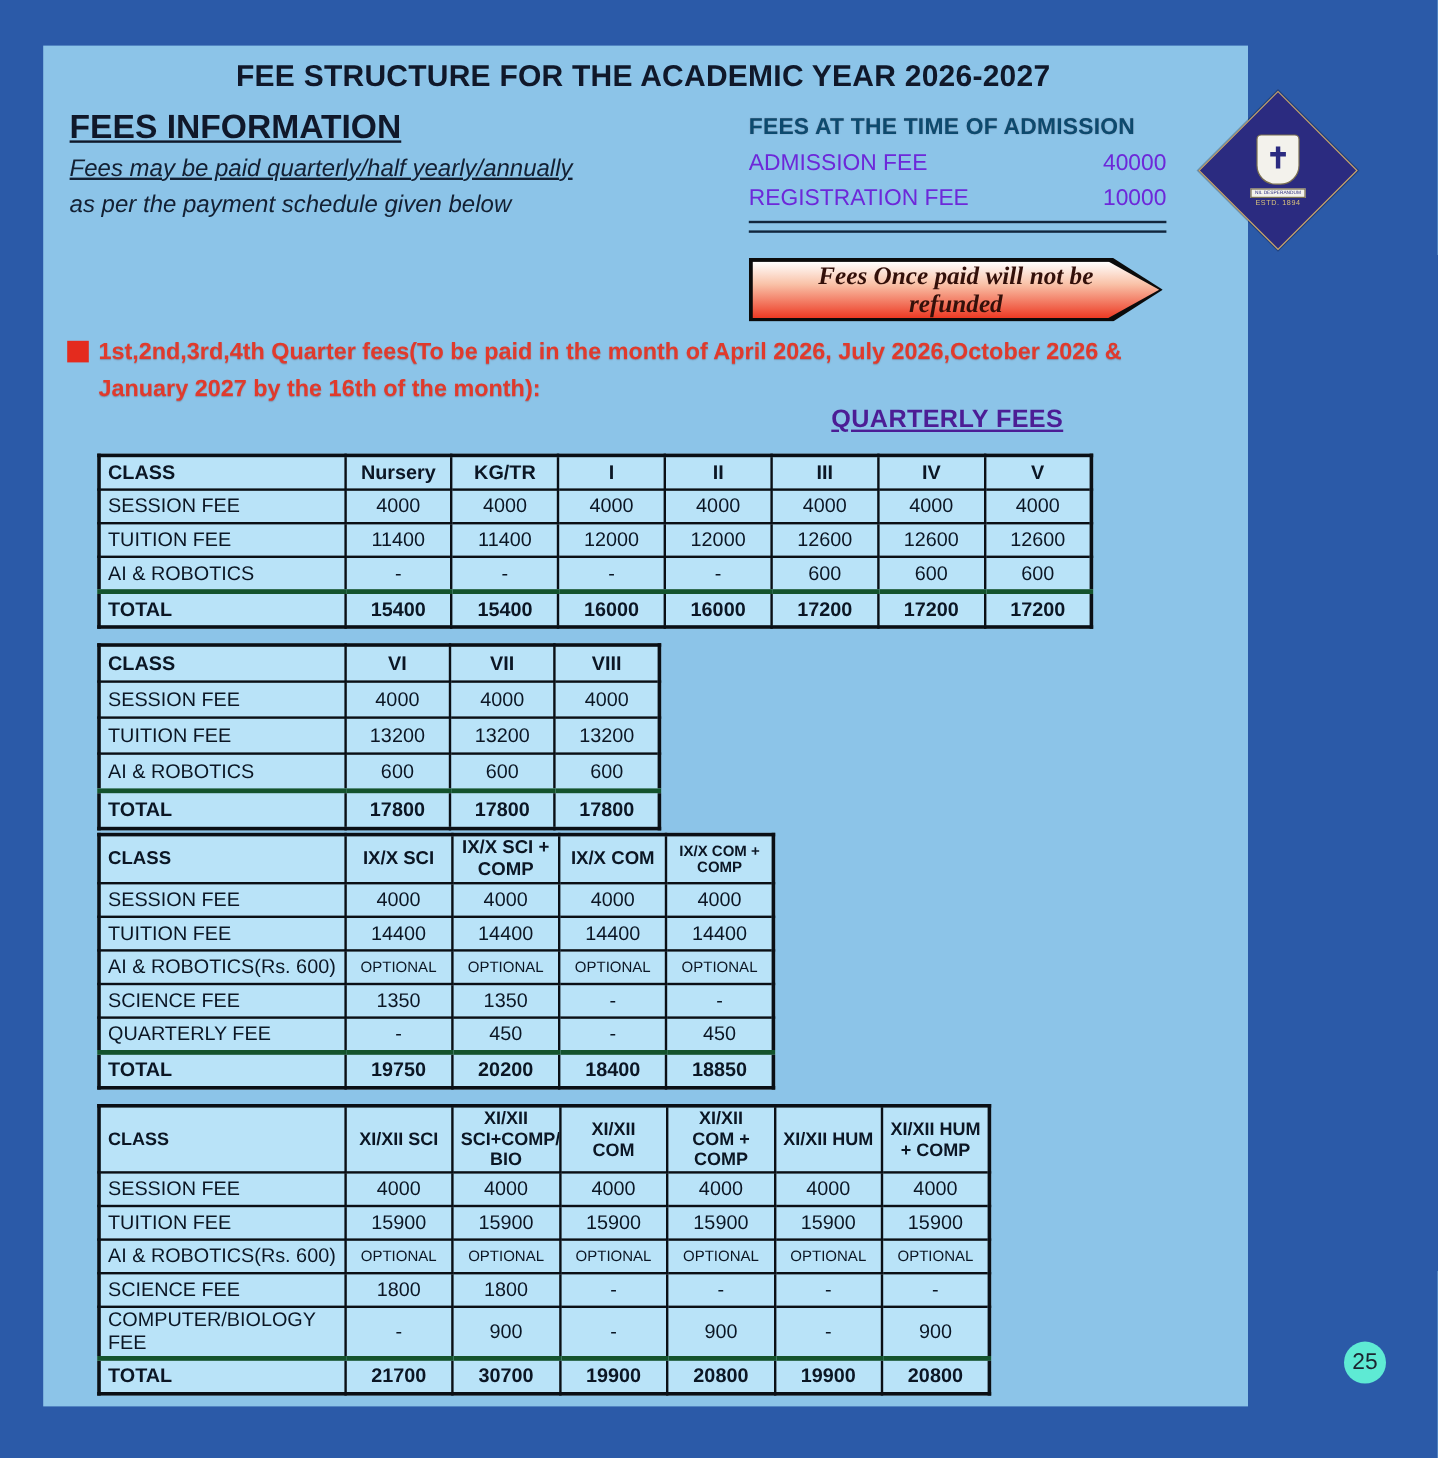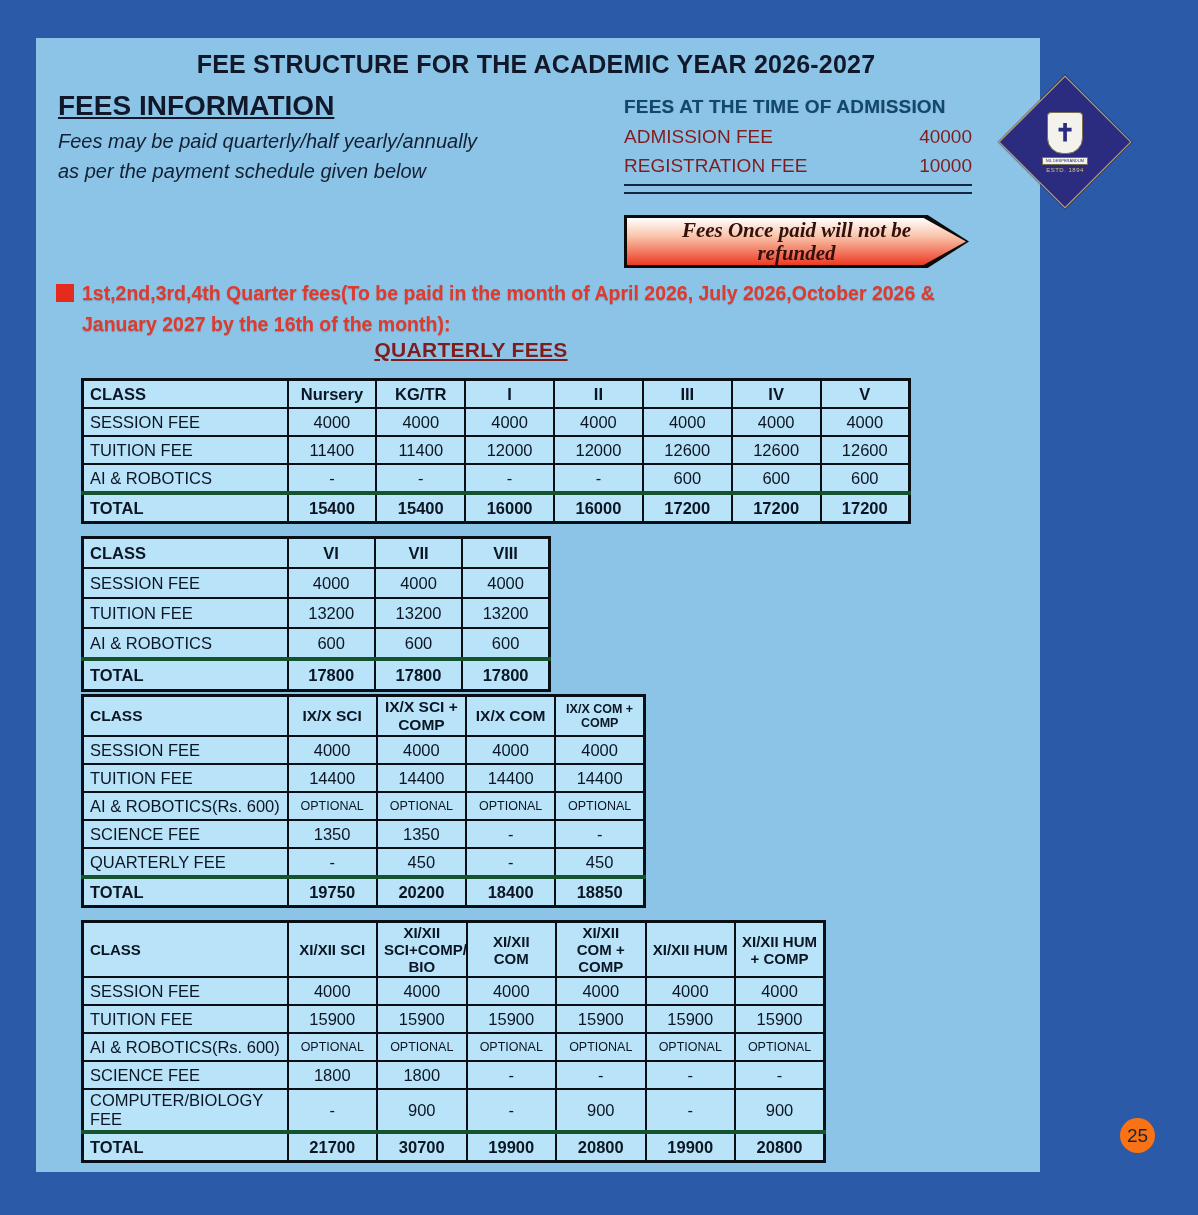--- a/index.html
+++ b/index.html
@@ -19,31 +19,31 @@
     text-align:center;font-size:25px;font-weight:bold;color:#10182a;
     letter-spacing:.2px;
   }
   .fees-info-heading{
     position:absolute;left:22px;top:52px;
     font-size:28px;font-weight:bold;text-decoration:underline;color:#10182a;
   }
   .fees-info-line1,.fees-info-line2{
     position:absolute;left:22px;font-size:20px;font-style:italic;font-weight:500;color:#132033;
   }
-  .fees-info-line1{top:92px;}
+  .fees-info-line1{top:92px;text-decoration:underline;}
   .fees-info-line2{top:122px;}
 
   .admission-block{position:absolute;left:588px;top:58px;width:348px;}
   .admission-heading{
     font-size:19px;font-weight:bold;color:#0c4a6e;
     text-shadow:0 0 1px rgba(120,20,20,.35);margin-bottom:8px;letter-spacing:.2px;
   }
   .admission-row{
     display:flex;justify-content:space-between;
-    font-size:19px;color:#7f1d1d;margin-bottom:7px;
+    font-size:19px;color:#6d28d9;margin-bottom:7px;
   }
   .admission-underline{
     height:6px;border-top:2px solid #12263d;border-bottom:2px solid #12263d;margin-top:2px;
   }
 
   
   .crest{
     position:absolute;left:982px;top:57px;width:92px;height:92px;
     background:#2b2b80;border:1px solid #caa96a;
     transform:rotate(45deg);box-shadow:0 0 0 1px rgba(0,0,0,.25);
@@ -88,22 +88,22 @@
   .quarter-note{
     position:absolute;left:20px;top:240px;width:900px;
     font-size:19.5px;font-weight:bold;color:#e03a2c;line-height:31px;
     text-shadow:0 1px 1px rgba(90,30,30,.3);
     padding-left:26px;
   }
   .quarter-bullet{
     position:absolute;left:0;top:6px;width:18px;height:18px;background:#e42b1e;
   }
   .quarterly-heading{
-    position:absolute;left:20px;top:300px;width:830px;text-align:center;
-    font-size:21px;font-weight:bold;text-decoration:underline;color:#7f1d1d;
+    position:absolute;left:20px;top:300px;width:830px;text-align:right;
+    font-size:21px;font-weight:bold;text-decoration:underline;color:#4c1d95;
     letter-spacing:.3px;
   }
 
   
   table.fee-table{
     border-collapse:collapse;table-layout:fixed;
     background:#b9e3f8;
     border:3px solid #0a0f15;
     position:absolute;
     color:#0b1624;
@@ -124,21 +124,21 @@
   #table-2{left:45px;top:656px;width:565px;}
   #table-3{left:45px;top:882px;width:745px;}
   #table-1 th,#table-1 td{height:26px;}
   #table-2 th{font-size:15.5px;height:22px;}
   #table-2 th:last-child{font-size:12.5px;}
   #table-3 th{font-size:15px;height:24px;vertical-align:middle;}
   .col-label{width:205px;}
 
   .page-circle{
     position:absolute;left:1084px;top:1080px;width:35px;height:35px;
-    background:#f97316;border-radius:50%;
+    background:#5eead4;border-radius:50%;
     display:flex;align-items:center;justify-content:center;
     font-size:19px;color:#1c2430;
   }
 </style>
 </head>
 <body>
 
 <div class="panel">
 
   <div class="page-title">FEE STRUCTURE FOR THE ACADEMIC YEAR 2026-2027</div>

